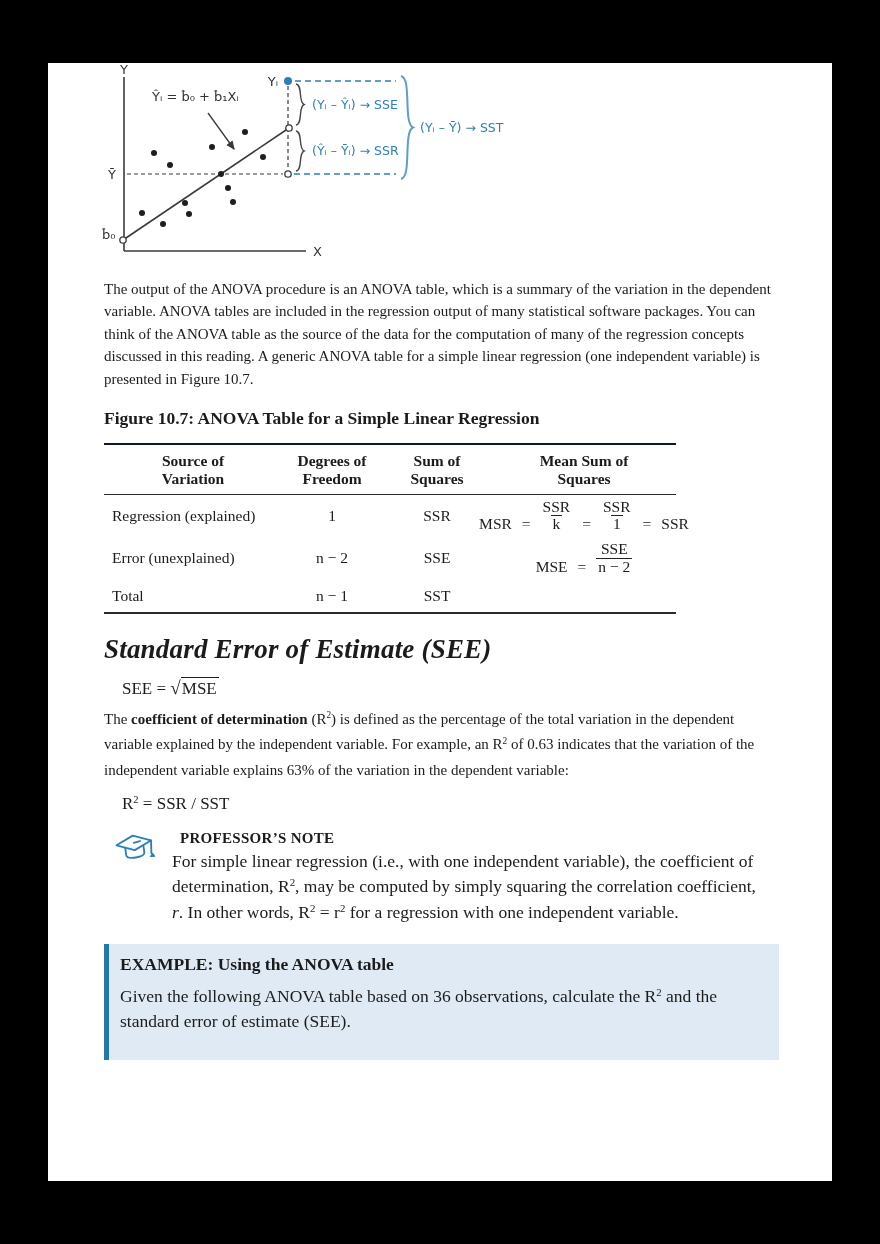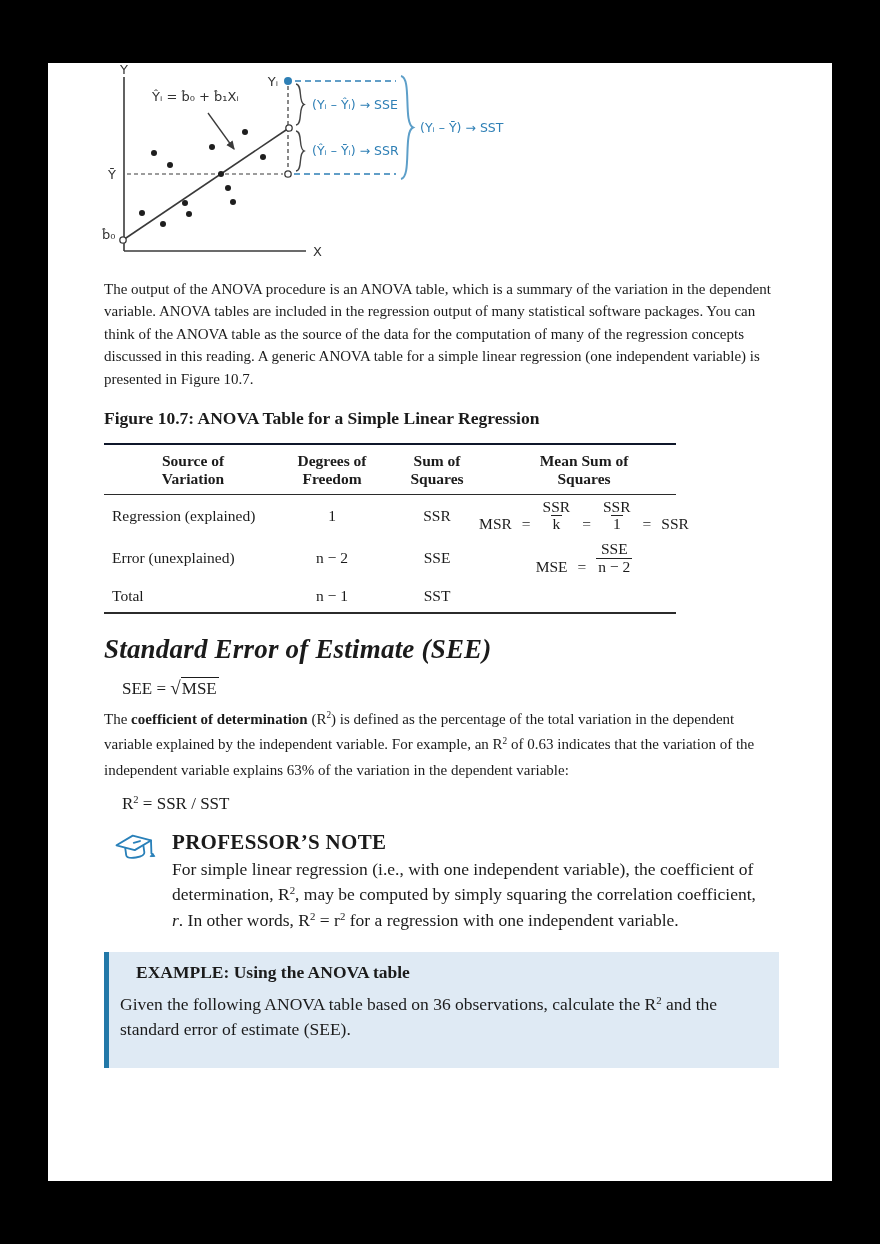--- a/index.html
+++ b/index.html
@@ -38,29 +38,29 @@
   .hsup{font-size:0.72em;position:relative;top:-0.45em;}
 
   .formula{font-size:17px;margin:12px 0 0 18px;}
   .sup{font-size:0.62em;position:relative;top:-0.55em;}
   .radicand{border-top:1.6px solid #1b1b1b;padding:1px 2px 0 1px;}
   .radical{font-size:1.12em;}
 
   
   .profnote{display:flex;margin:14px 0 0 8px;gap:16px;}
   .pn-icon{flex:0 0 44px;margin-top:2px;}
-  .pn-title{font-weight:bold;font-size:21px;letter-spacing:0.3px;margin:2px 0 2px 0;}
+  .pn-title{font-weight:bold;font-size:15px;letter-spacing:0.3px;margin:2px 0 2px 8px;}
   .pn-body{font-size:17.5px;line-height:24.6px;margin:0;width:586px;}
   .it{font-style:italic;}
   b{font-weight:bold;}
 
   
   .example{margin-top:17px;width:651px;background:#dfeaf4;
            border-left:5px solid #2278a8;padding:10px 8px 14px 11px;min-height:92px;}
-  .ex-title{font-size:17.5px;font-weight:bold;margin:0 0 10px 16px;}
+  .ex-title{font-size:17.5px;font-weight:bold;margin:0 0 10px 0;}
   .ex-body{font-size:17.5px;line-height:23px;margin:0;width:640px;}
 </style>
 </head>
 <body>
 
 <div class="paper">
   <div class="content">
 
     <svg class="diagram" width="440" height="203" viewBox="0 0 440 203">
       <defs>

